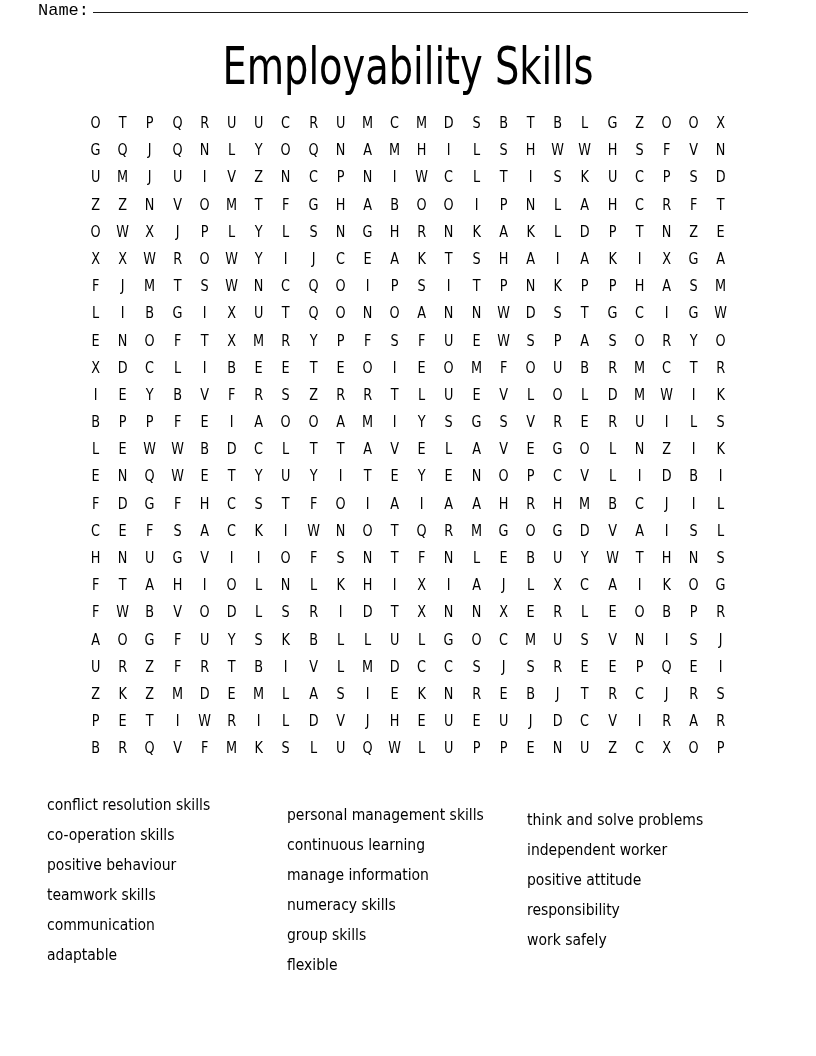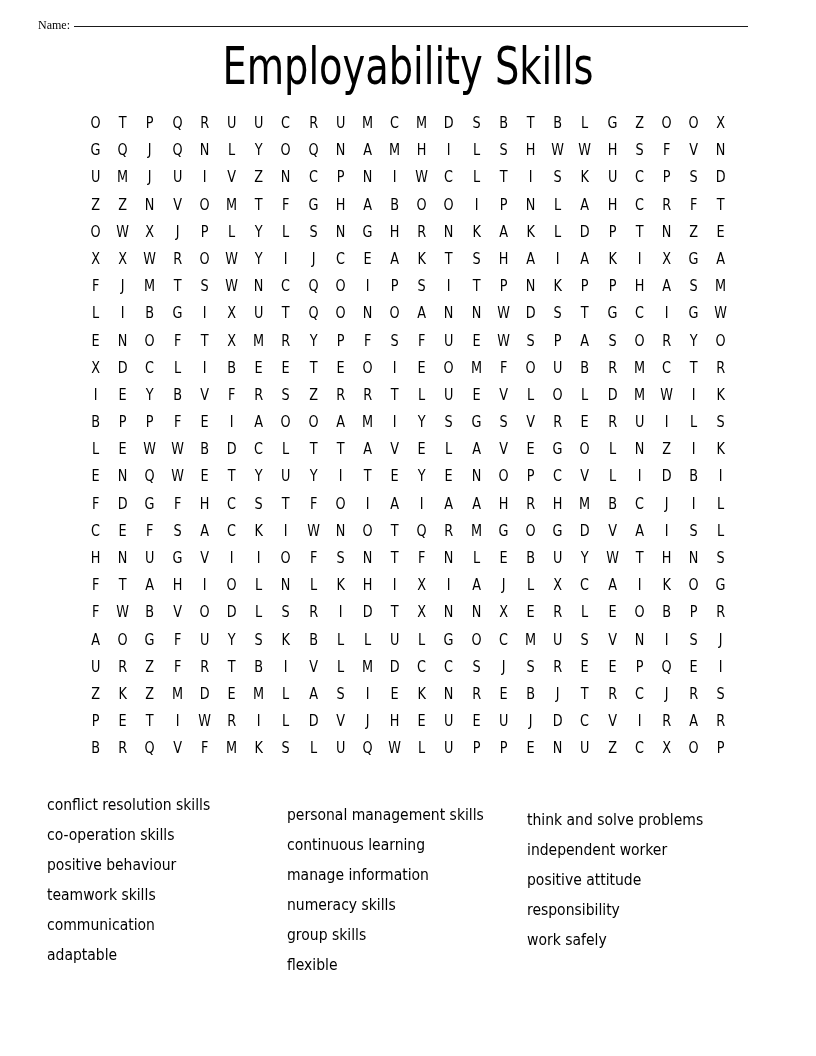--- a/index.html
+++ b/index.html
@@ -20,26 +20,25 @@
   .name-row {
     position: absolute;
     left: 38px;
     top: 2px;
     width: 710px;
     height: 22px;
     display: flex;
     align-items: baseline;
   }
   .name-label {
-    font-family: Liberation Serif, serif;
-    font-size: 12px;
+    font-family: Liberation Mono, monospace;
+    font-size: 17px;
     line-height: 18px;
     white-space: nowrap;
     color: #000;
-    margin-top: 14px;
   }
   .name-blank {
     flex: 1 1 auto;
     margin-left: 4px;
     height: 1px;
     border-bottom: 1.6px solid #1a1a1a;
     position: relative;
     top: -2px;
   }
 

